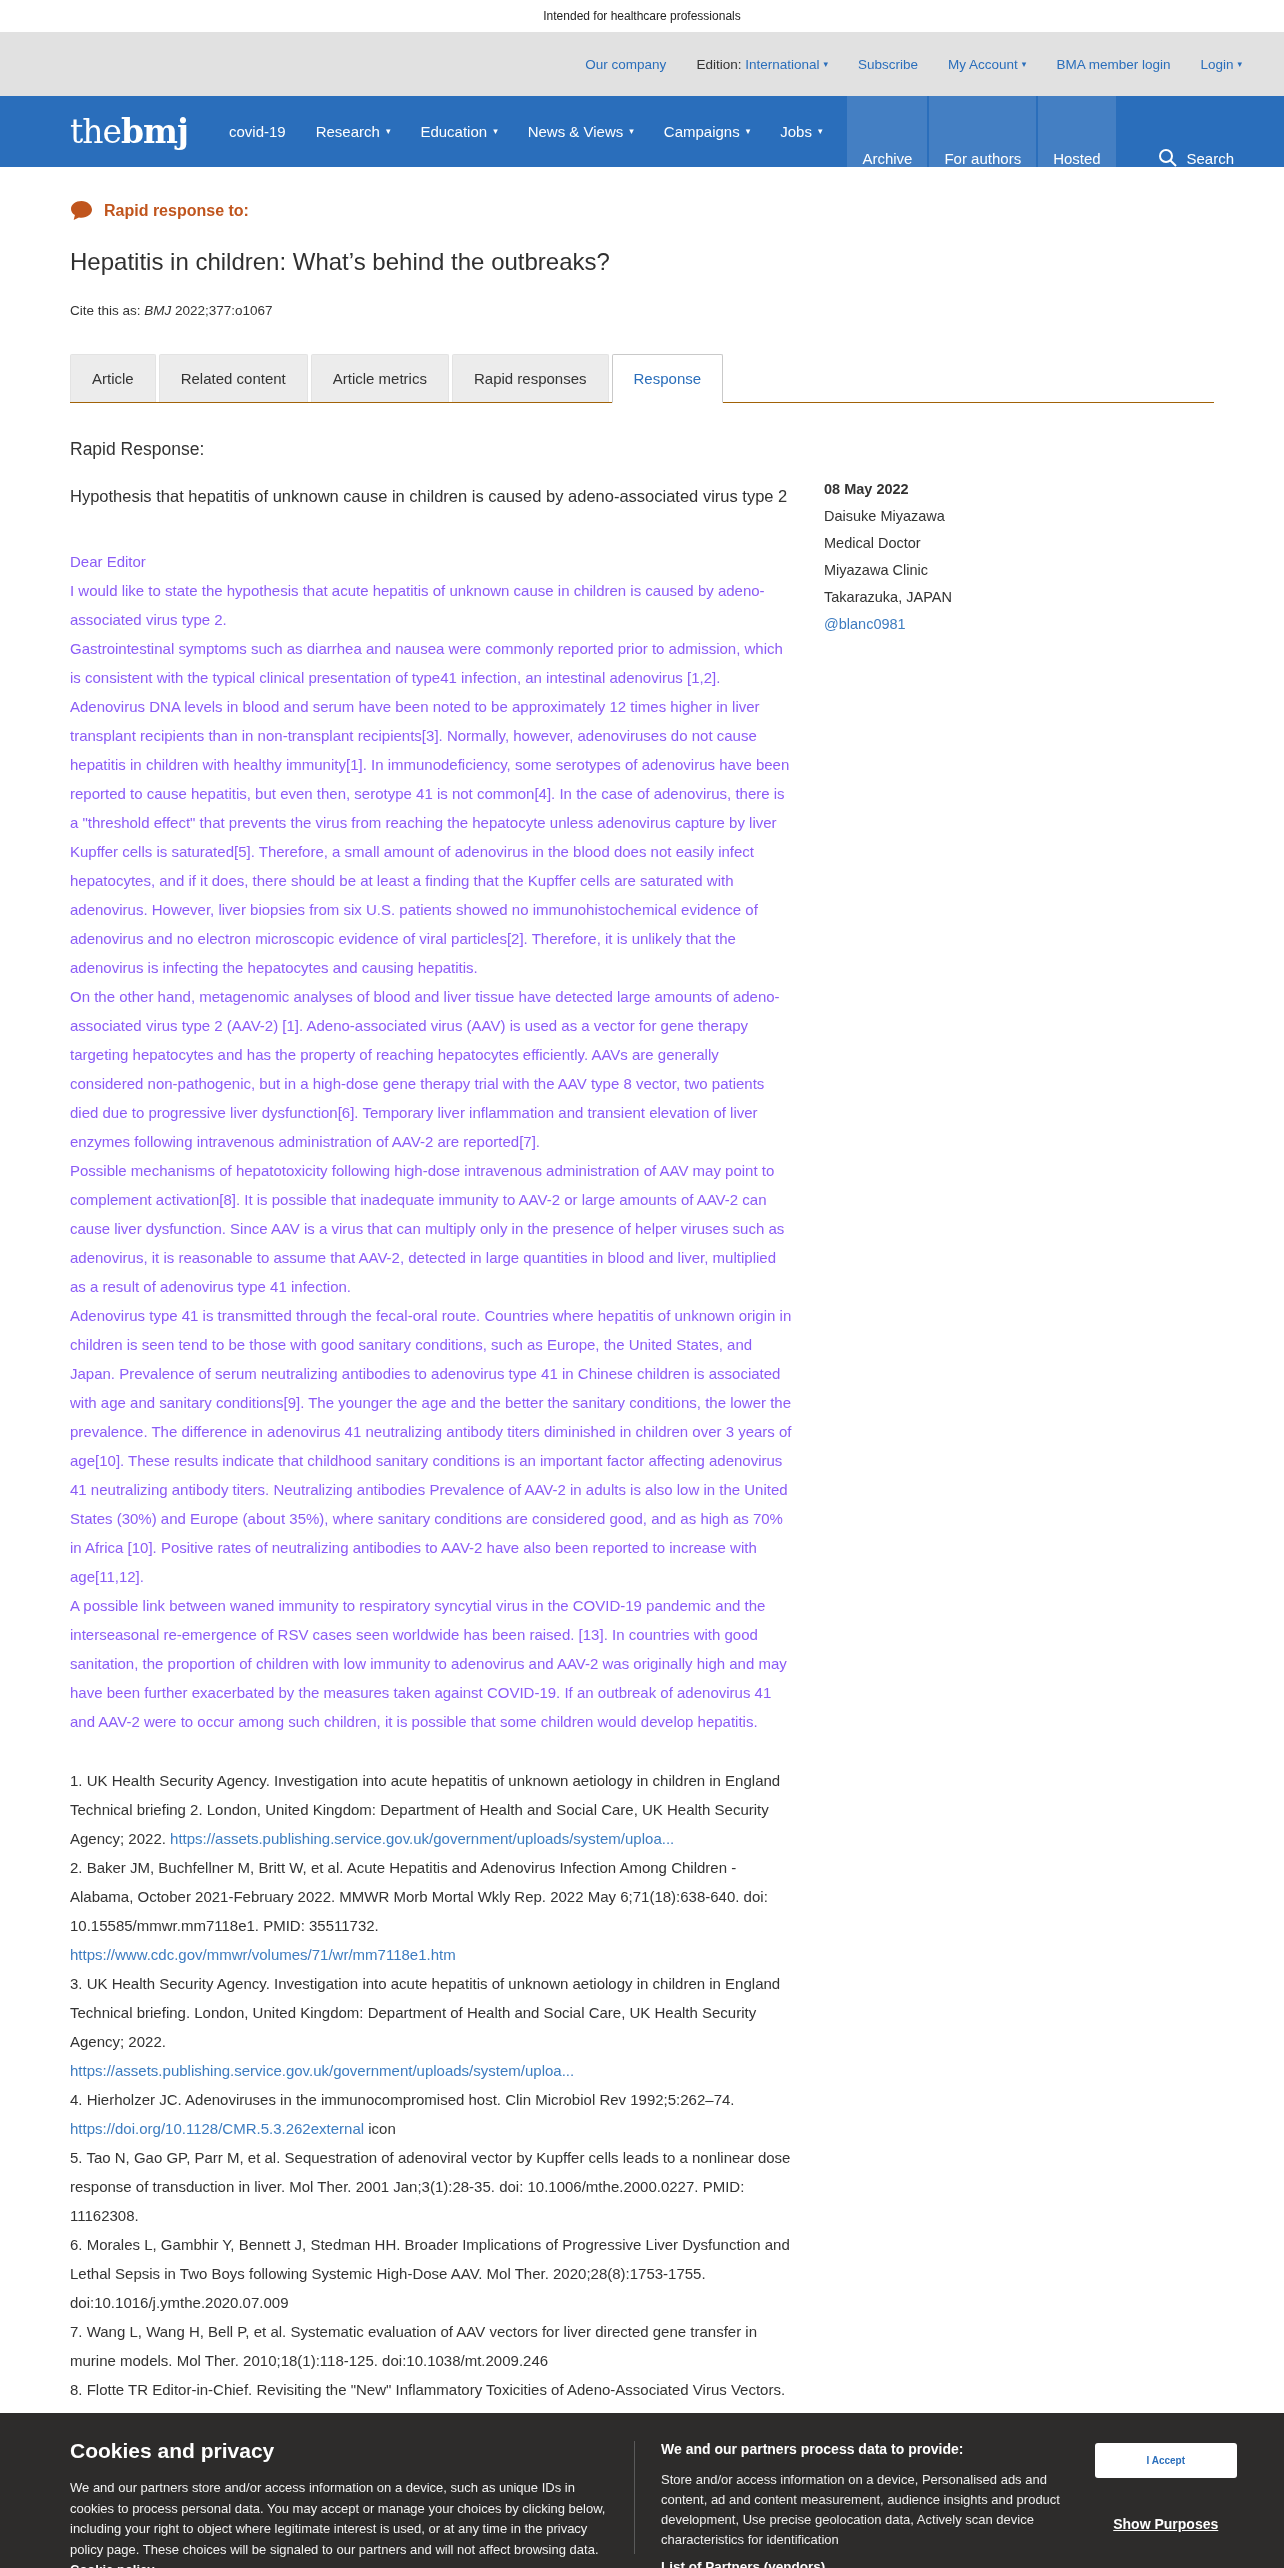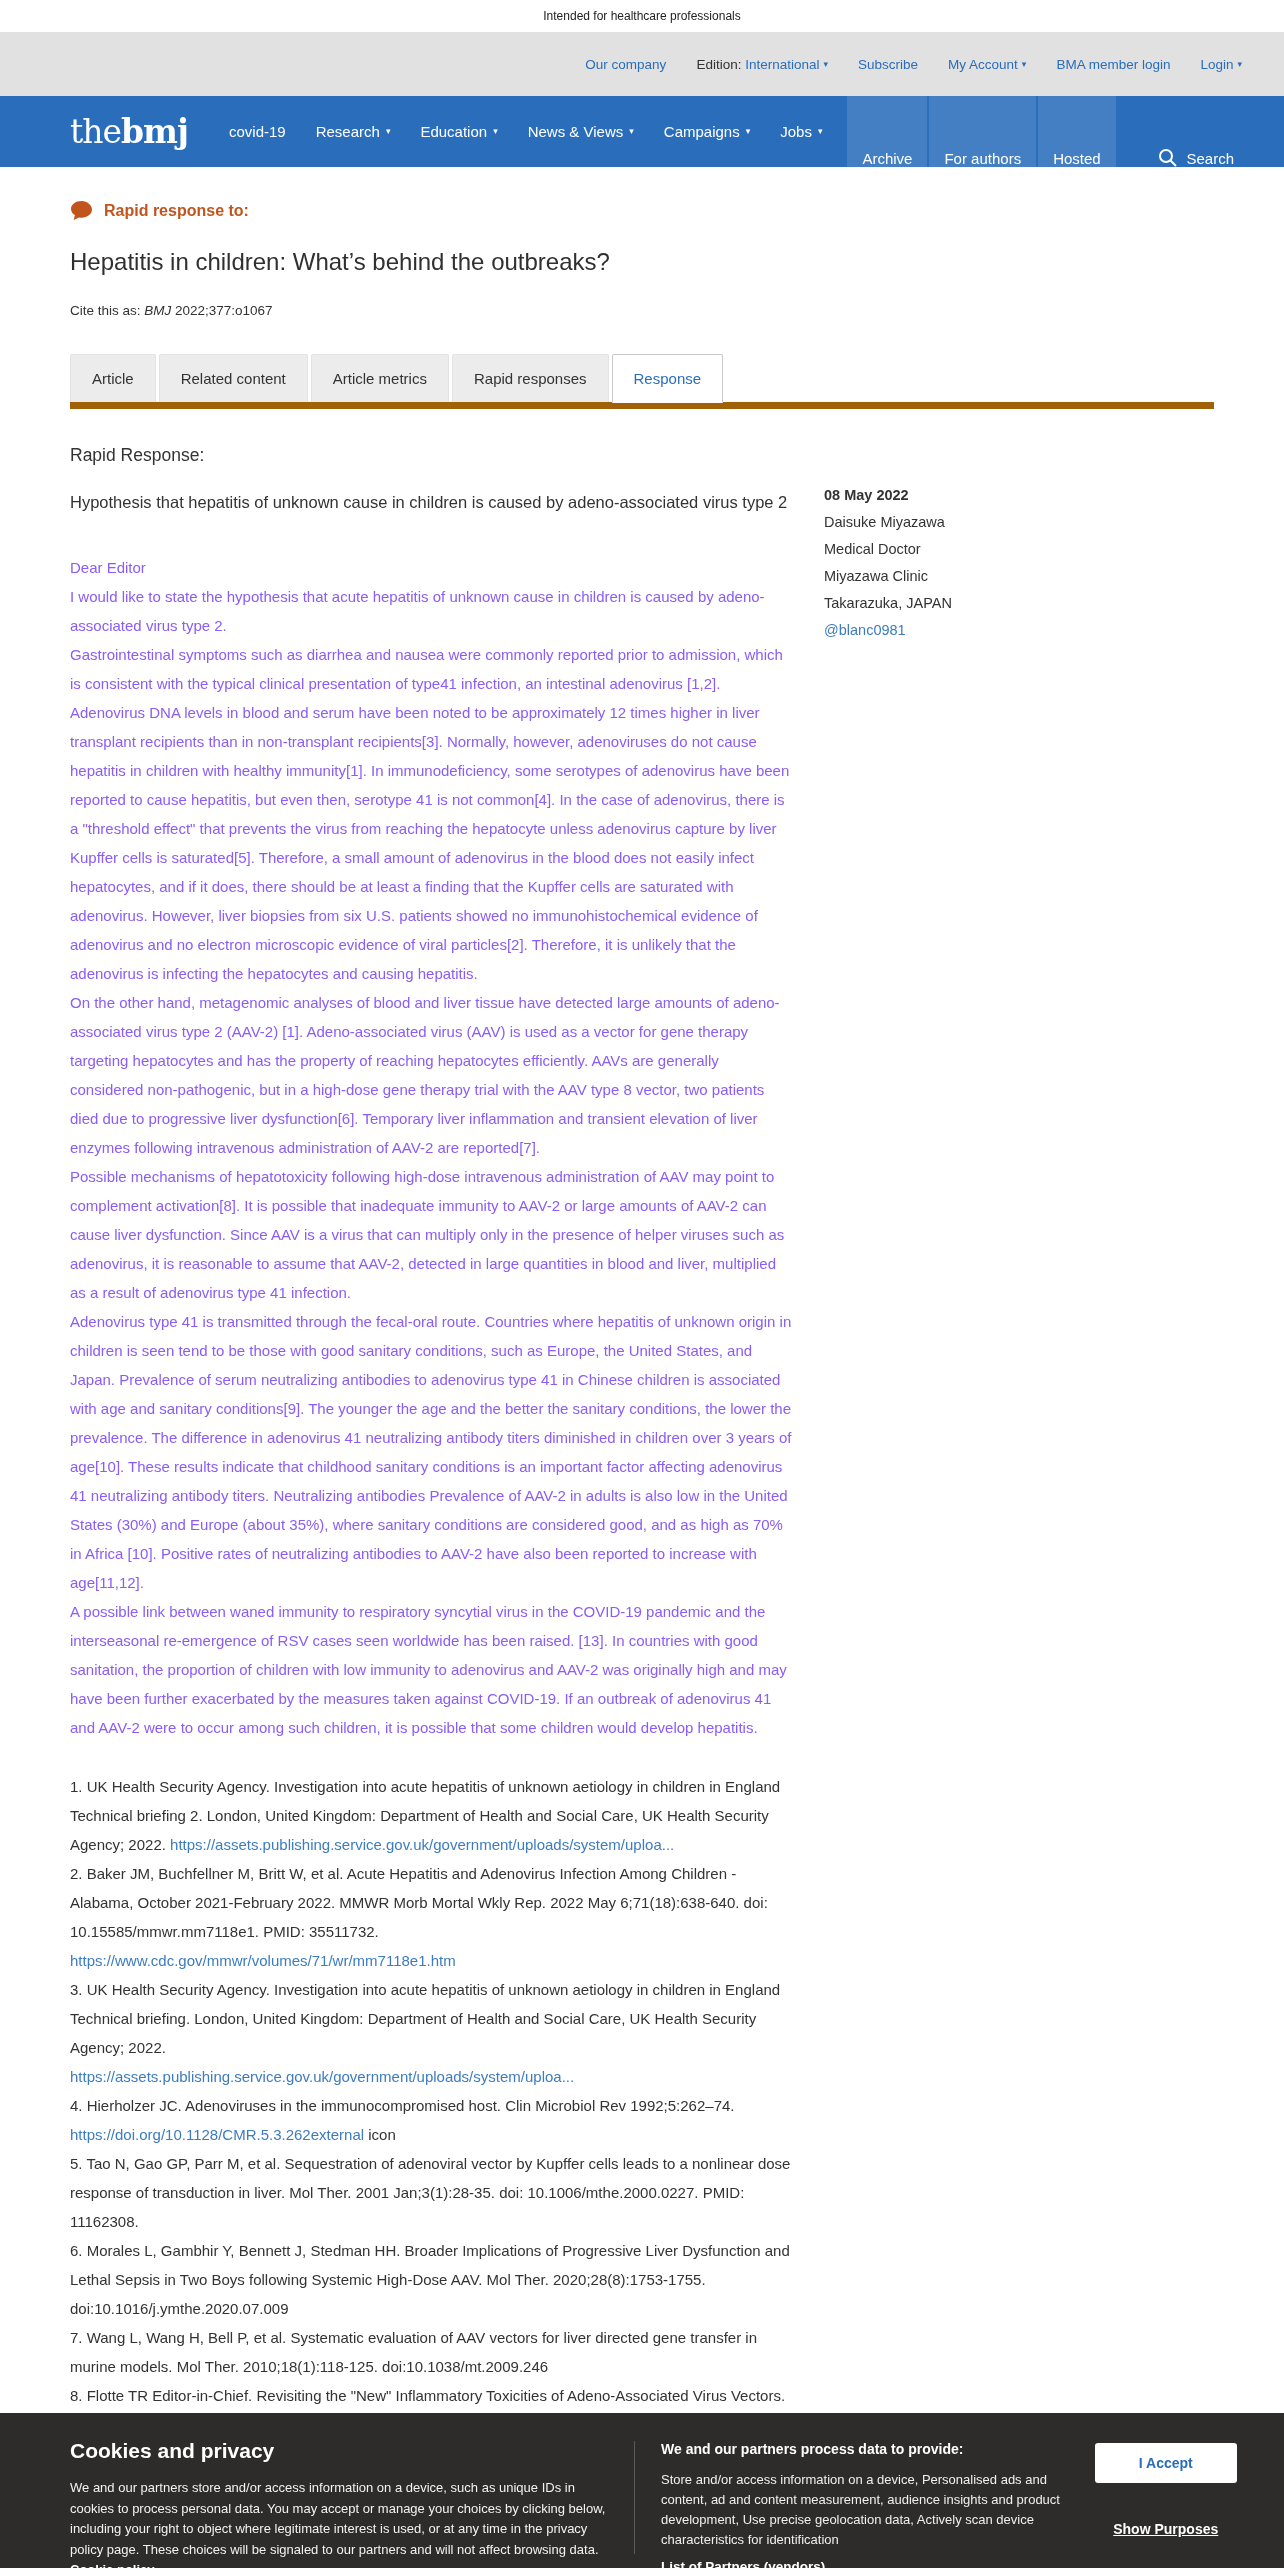--- a/index.html
+++ b/index.html
@@ -28,21 +28,21 @@
   .nav-item.hl{background:#447fc3;border-left:2px solid #2a6ebb;align-items:flex-end;}
   .nav-search{display:flex;align-items:flex-end;gap:9px;padding:0 20px;margin-left:auto;margin-right:30px;color:#fff;font-size:15px;}
   
   .content{padding:0 70px;}
   .rr-label{margin-top:33px;display:flex;align-items:center;gap:11px;
     color:#c0551d;font-size:16px;font-weight:bold;}
   h1{font-size:24px;font-weight:400;color:#303030;margin:27px 0 22px;}
   .cite-line{font-size:13.5px;color:#333;line-height:1.95;}
   .cite-line .journal{font-style:italic;}
   
-  .tabs{display:flex;margin-top:30px;border-bottom:7px solid #a16207;align-items:flex-end;}
+  .tabs{display:flex;margin-top:30px;border-bottom:1px solid #a16207;align-items:flex-end;}
   .tab{background:#ececec;color:#333;font-size:15px;padding:15px 21px;margin-right:3px;
     border:1px solid #e3e3e3;border-bottom:none;border-radius:2px 2px 0 0;}
   .tab.active{background:#fff;color:#2a6ebb;border:1px solid #c9c9c9;border-bottom:1px solid #fff;margin-bottom:-1px;}
   
   .cols{display:flex;margin-top:36px;}
   .main-col{width:722px;}
   .aside-col{margin-left:32px;padding-top:37px;font-size:14.5px;line-height:27px;color:#333;}
   .aside-col .date{font-weight:bold;}
   h2.rr{font-size:17.5px;font-weight:400;color:#333;margin:0 0 16px;}
   .hypothesis{font-size:16.5px;line-height:2.45;color:#333;margin:0 0 30px;}
@@ -56,21 +56,21 @@
   .cb-left{width:548px;}
   .cb-left h3{margin:0 0 15px;font-size:21px;font-weight:bold;}
   .cb-left p{margin:0;font-size:13px;line-height:20.5px;color:#f2f2f2;}
   .cb-policy{color:#fff;font-weight:bold;text-decoration:underline;}
   .cb-divider{width:1px;background:#5a5a5a;margin:2px 26px 14px 28px;}
   .cb-mid{width:436px;padding-top:2px;}
   .cb-mid h4{margin:0 0 13px;font-size:14px;font-weight:bold;}
   .cb-mid p{margin:0 0 9px;font-size:13px;line-height:20px;color:#efefef;}
   .cb-partners{font-size:13.5px;font-weight:bold;}
   .cb-right{margin-left:auto;display:flex;flex-direction:column;align-items:center;width:160px;padding-top:4px;}
-  .cb-accept{background:#fff;color:#2a6ebb;font-weight:bold;font-size:14px;border:none;
+  .cb-accept{background:#fff;color:#2a6ebb;font-weight:bold;font-size:10px;border:none;
     width:142px;padding:12px 0;border-radius:3px;cursor:pointer;font-family:inherit;}
   .cb-show{margin-top:38px;color:#fff;font-weight:bold;font-size:14px;text-decoration:underline;}
   .icon-svg{display:block;}
 </style>
 </head>
 <body>
 
 <div class="tagline">Intended for healthcare professionals</div>
 
 <div class="utilbar">

